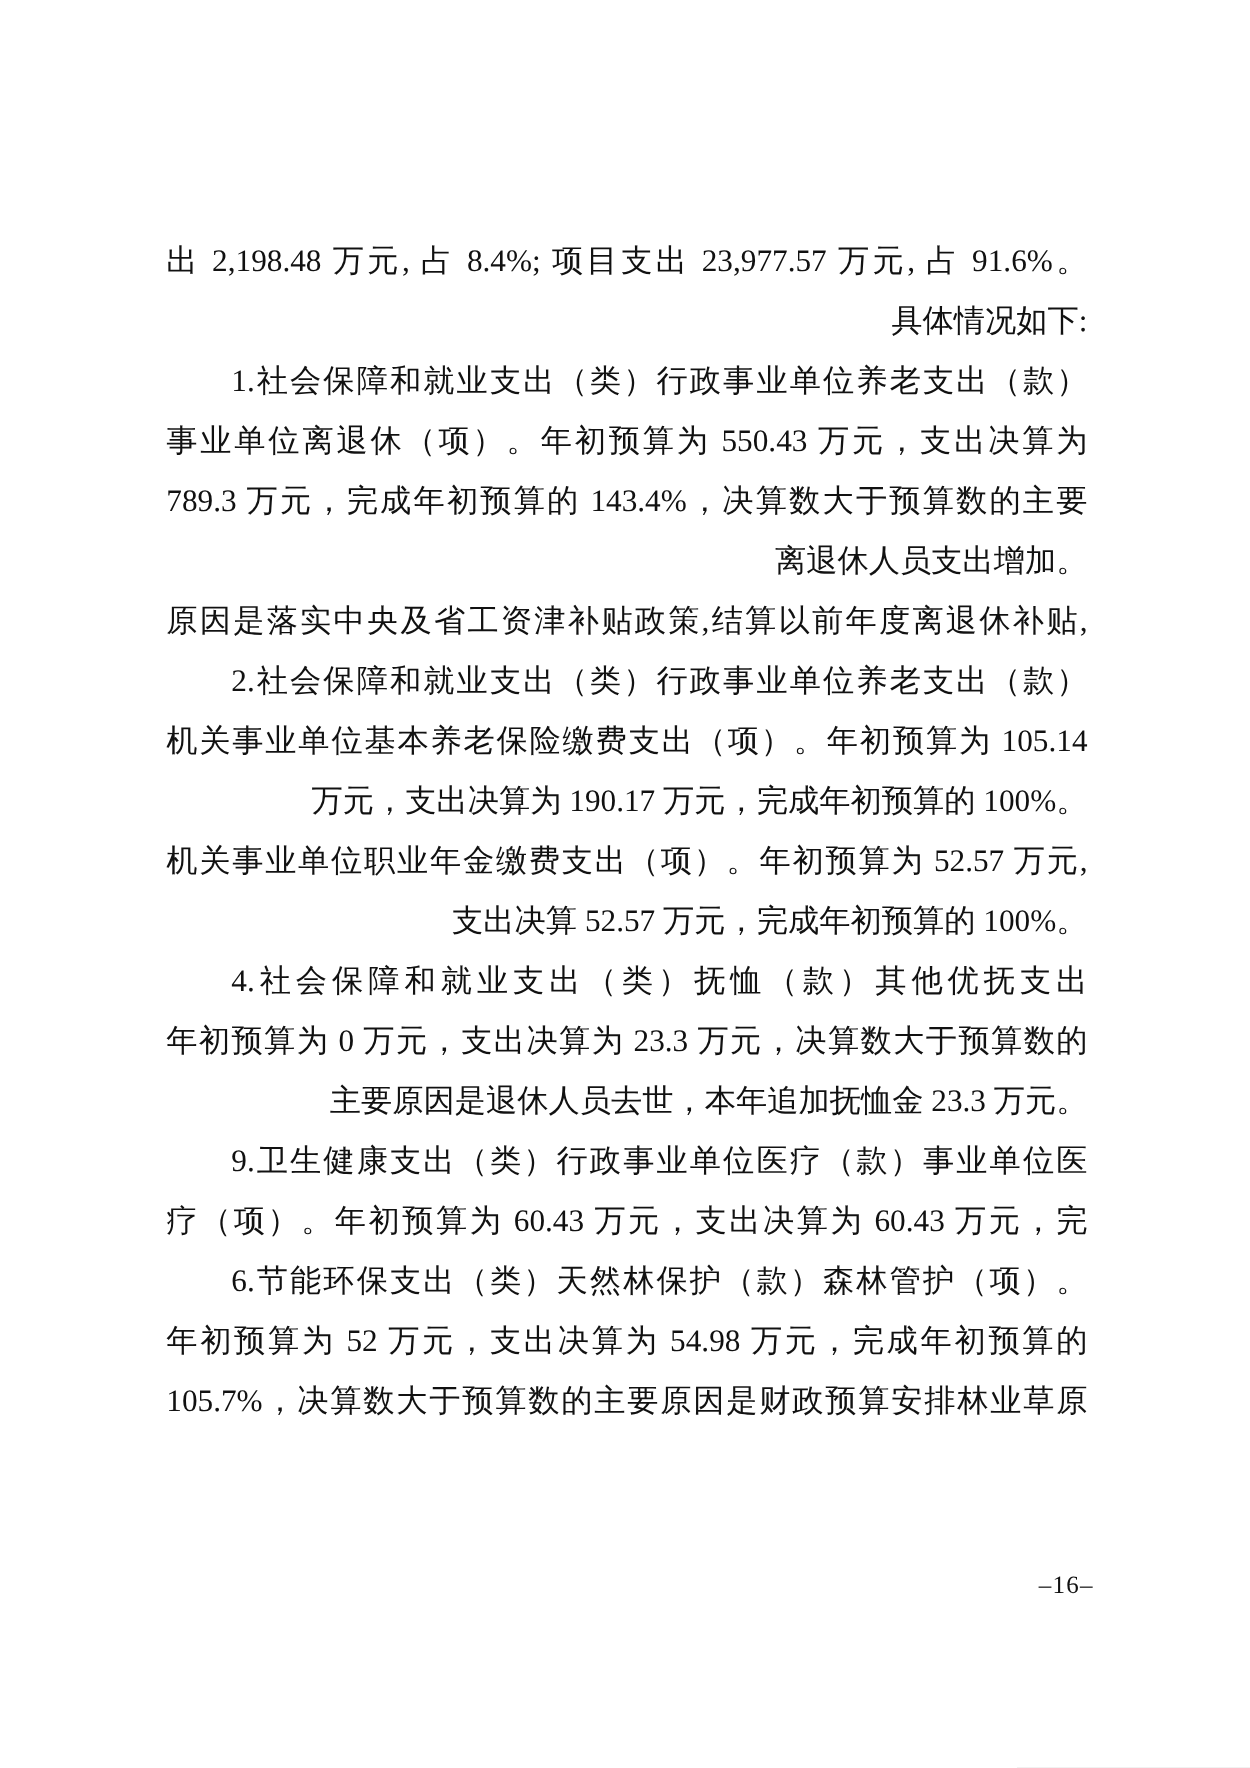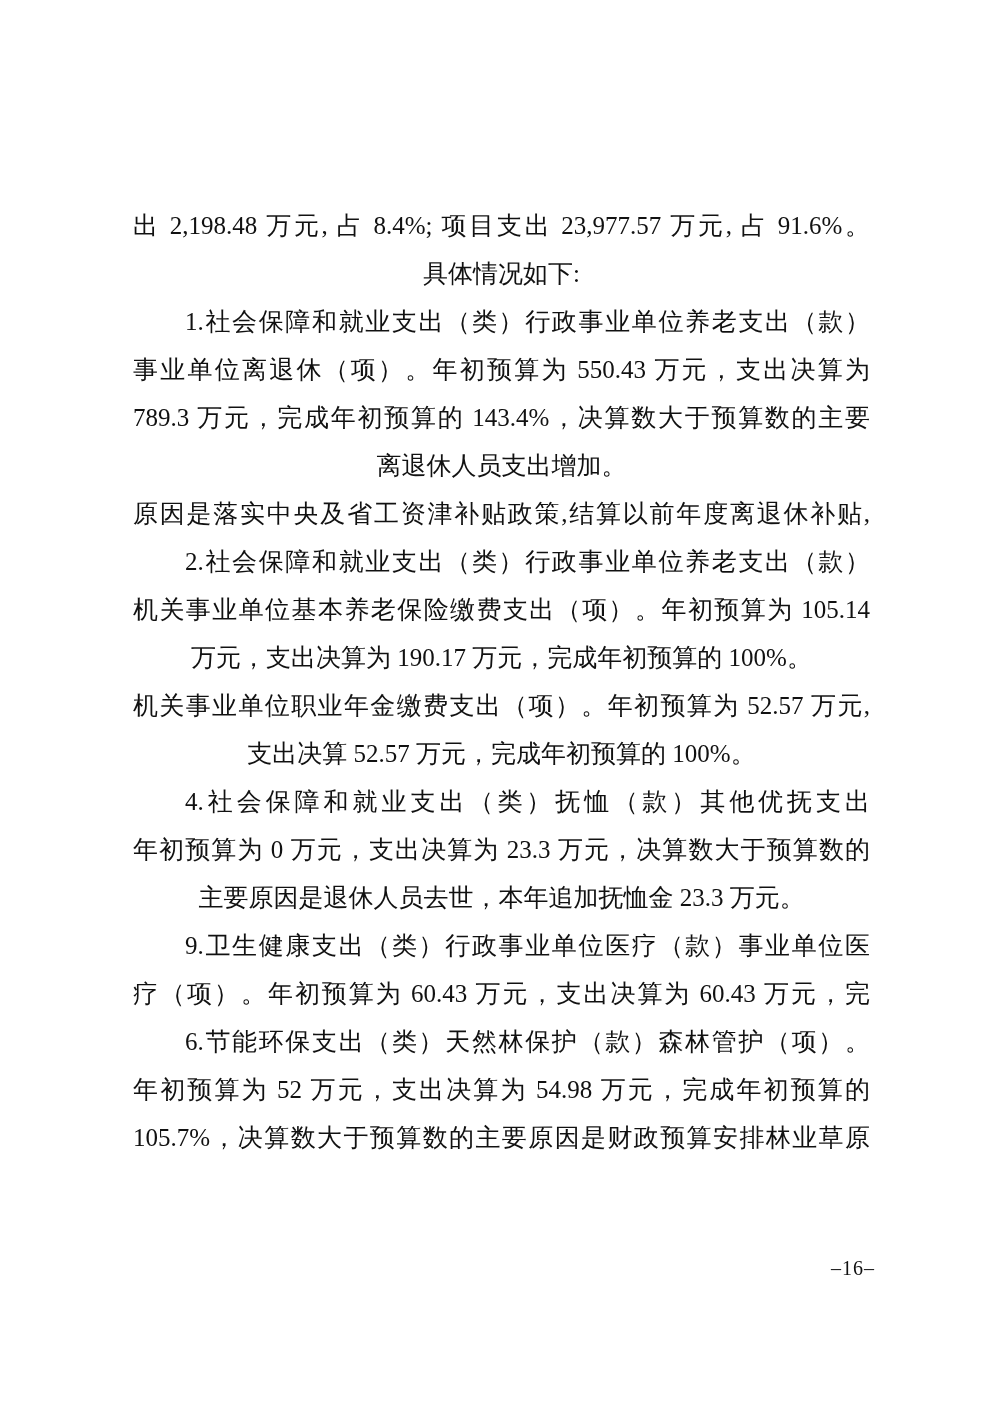--- a/index.html
+++ b/index.html
@@ -13,30 +13,30 @@
     height: 1414px;
     margin: 0 auto;
     background: #ffffff;
     color: #111111;
     font-family: "Liberation Serif", "DejaVu Serif", serif;
     overflow: hidden;
   }
   .doc-body {
     position: absolute;
     left: 133px;
-    top: 202px;
+    top: 186px;
     width: 737px;
   }
   .line {
     font-size: 25px;
     line-height: 48px;
     height: 48px;
     white-space: pre-wrap;
     overflow: hidden;
-    text-align: center;
+    text-align: right;
   }
   .line.justify {
     text-align: justify;
     text-align-last: justify;
     text-justify: inter-character;
   }
   .line.indent {
     text-indent: 52px;
   }
   .page-number {

